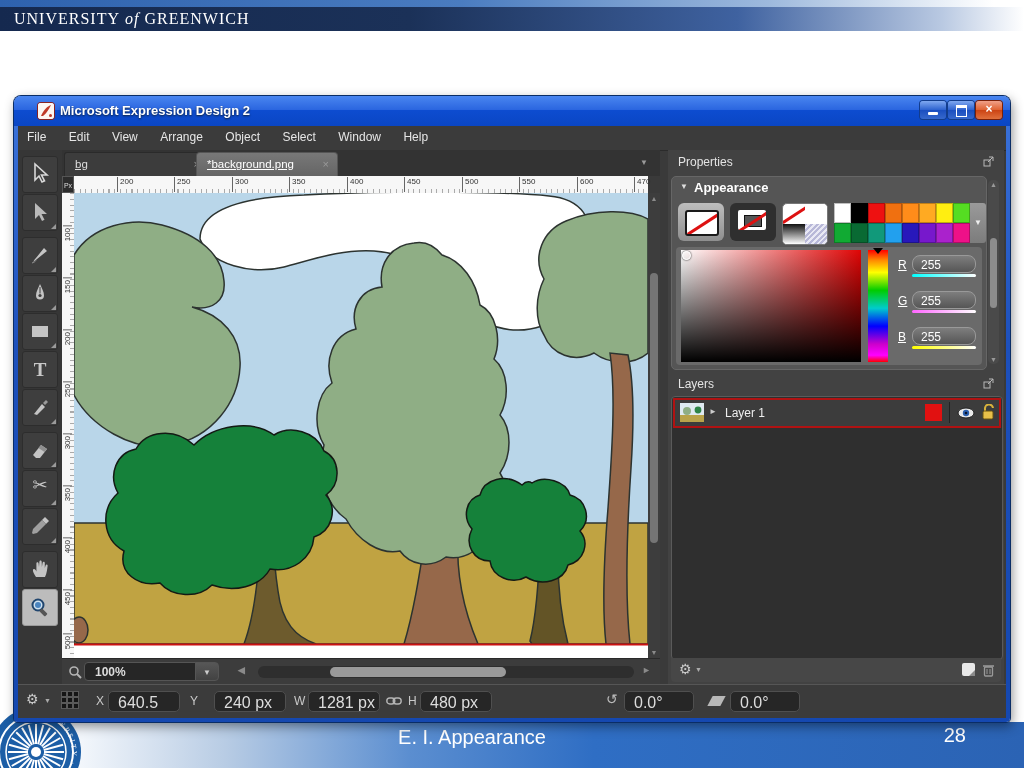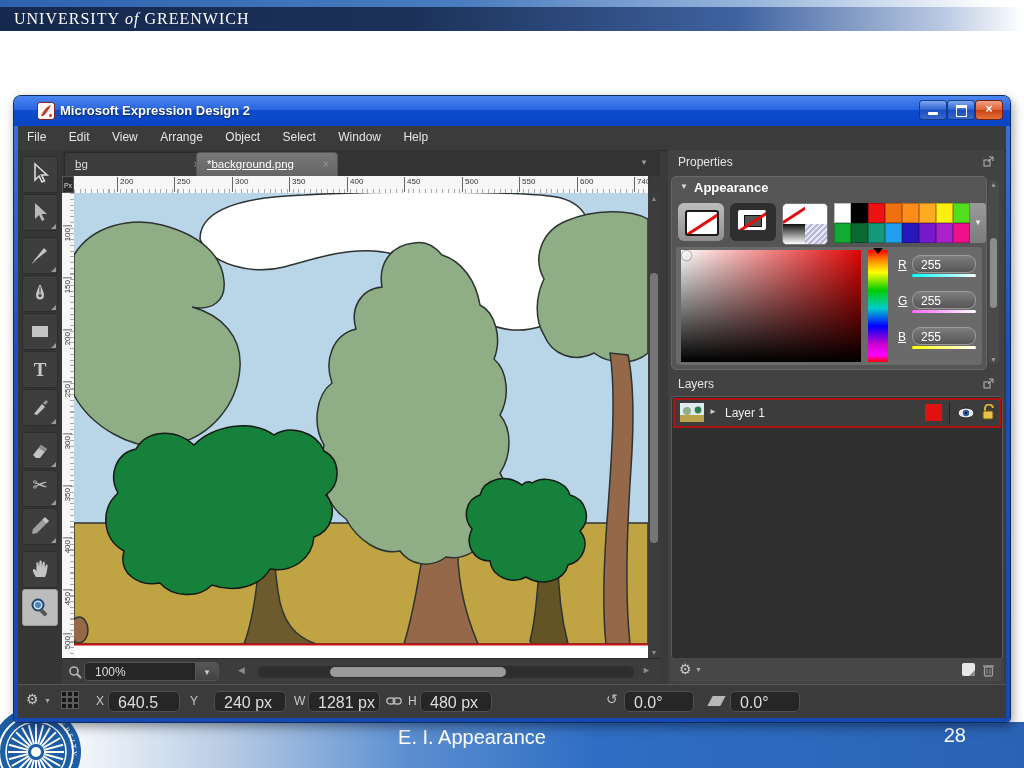--- a/index.html
+++ b/index.html
@@ -74,21 +74,21 @@
     background-image:repeating-linear-gradient(180deg,#aaa 0 1px,transparent 1px 5.75px);
     background-size:4px 100%;background-position:100% 0;background-repeat:no-repeat;}
   .vruler span{position:absolute;left:1px;font-size:8px;color:#333;writing-mode:vertical-rl;
     transform:rotate(180deg);border-bottom:1px solid #666;padding-bottom:2px;}
   .viewport{left:56px;top:67px;width:574px;height:465px;background:#fff;}
   .vscroll{left:630px;top:67px;width:12px;height:465px;background:#3d3d3d;}
   .vscroll .arr{position:absolute;left:0;width:12px;text-align:center;color:#8a8a8a;font-size:7px;}
   .vthumb{position:absolute;left:2px;top:80px;width:8px;height:270px;background:#757575;border-radius:4px;}
 
   
-  .zoomrow{left:44px;top:532px;width:598px;height:26px;background:#3c3c3c;border-top:1px solid #2a2a2a;}
+  .zoomrow{left:44px;top:532px;width:598px;height:26px;background:#3c3c3c;border-top:1px solid #2a2a2a;font-weight:bold;}
   .zoomfield{left:22px;top:3px;width:112px;height:19px;background:#262626;border:1px solid #555;
     border-radius:4px 0 0 4px;color:#ddd;font-size:12px;line-height:19px;padding-left:10px;box-sizing:border-box;}
   .zoomchev{left:133px;top:3px;width:24px;height:19px;background:linear-gradient(#575757,#424242);
     border:1px solid #555;border-radius:0 4px 4px 0;color:#ccc;font-size:8px;text-align:center;line-height:19px;box-sizing:border-box;}
   .hscroll-track{left:196px;top:7px;width:376px;height:12px;background:#2e2e2e;border-radius:6px;}
   .hthumb{position:absolute;left:72px;top:1px;width:176px;height:10px;background:#9a9a9a;border-radius:5px;}
   .sarr{top:6px;color:#8a8a8a;font-size:9px;}
 
   
   .rightpanel{left:650px;top:24px;width:336px;height:534px;background:#424242;}
@@ -344,21 +344,21 @@
       <div class="abs hruler">
         <span style="left:43px">200</span>
         <span style="left:100px">250</span>
         <span style="left:158px">300</span>
         <span style="left:215px">350</span>
         <span style="left:273px">400</span>
         <span style="left:330px">450</span>
         <span style="left:388px">500</span>
         <span style="left:445px">550</span>
         <span style="left:503px">600</span>
-        <span style="left:560px">740</span>
+        <span style="left:560px">470</span>
       </div>
       <div class="abs vruler">
         <span style="top:32px">100</span>
         <span style="top:84px">150</span>
         <span style="top:136px">200</span>
         <span style="top:188px">250</span>
         <span style="top:240px">300</span>
         <span style="top:292px">350</span>
         <span style="top:344px">400</span>
         <span style="top:396px">450</span>

